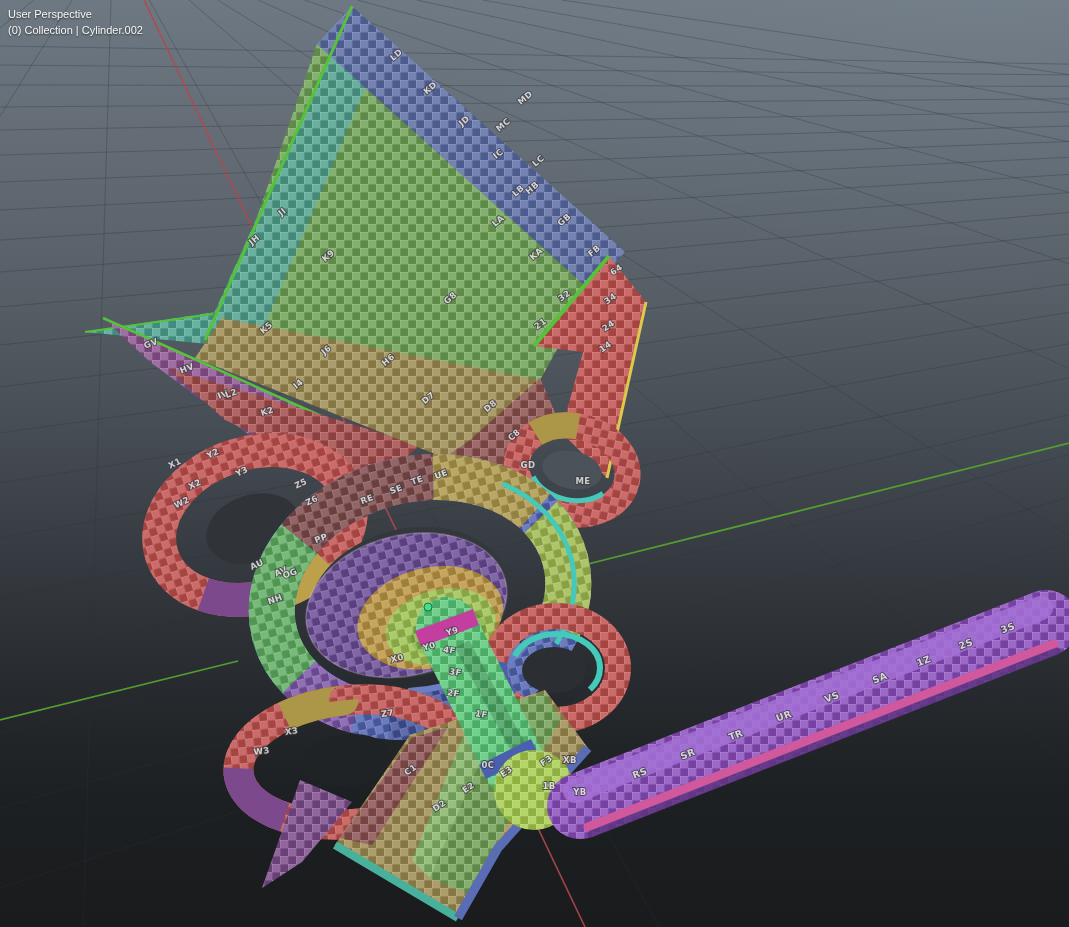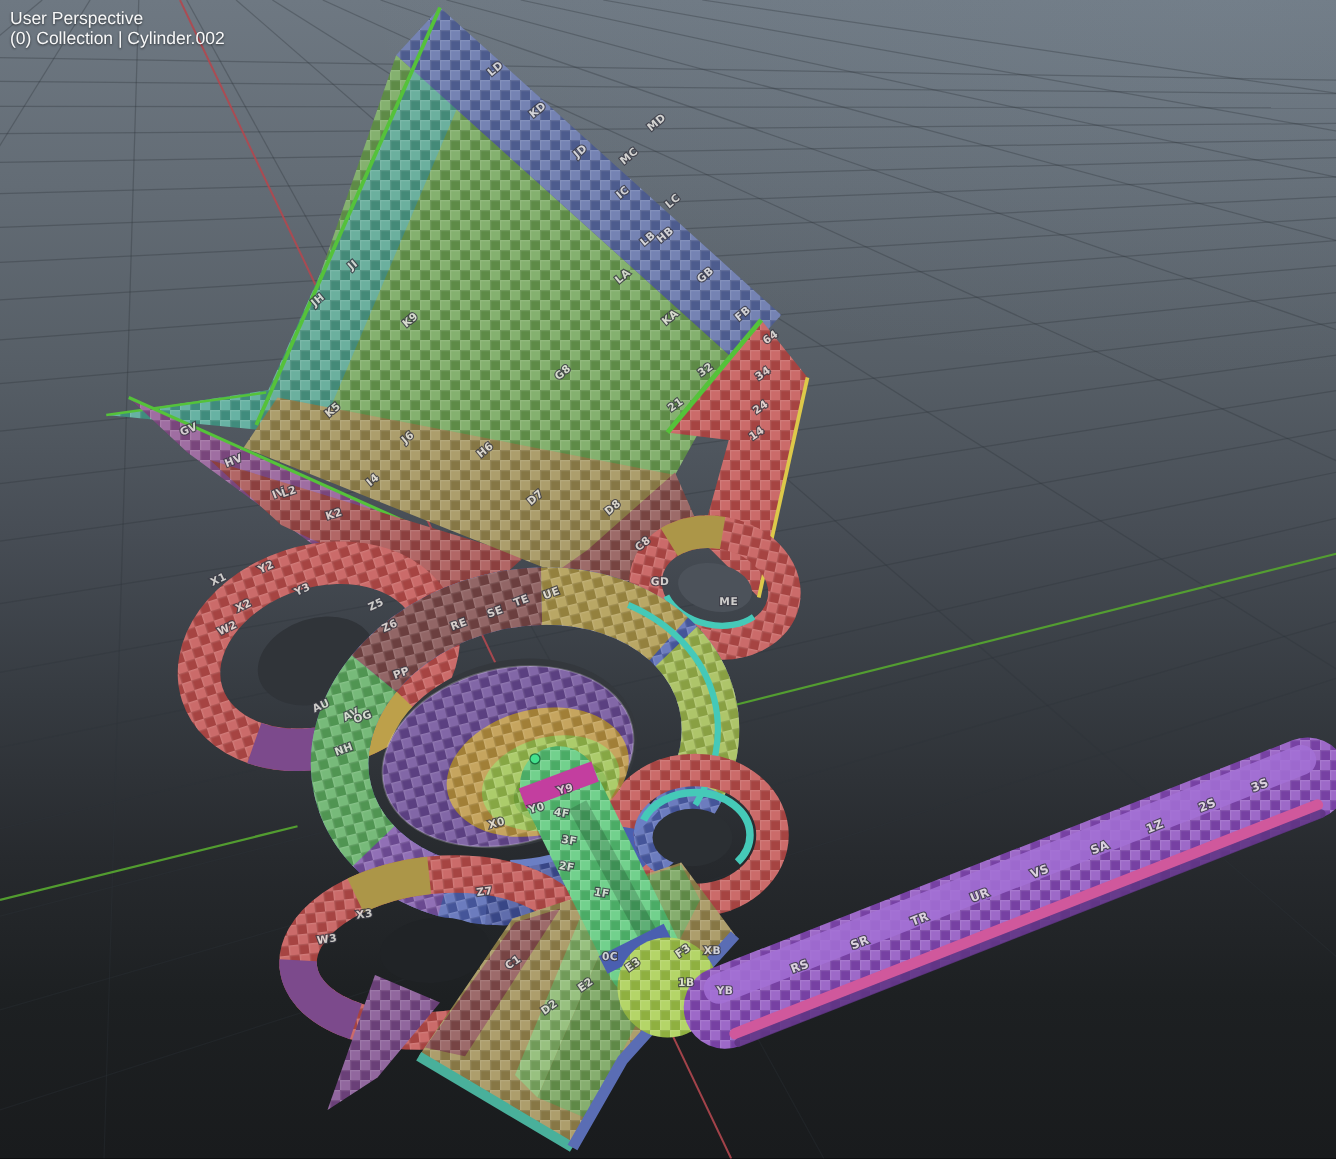--- a/index.html
+++ b/index.html
@@ -5,21 +5,21 @@
   html,body{margin:0;padding:0;background:#000;}
   #viewport{
     position:relative;width:1069px;height:927px;overflow:hidden;
     background:
       radial-gradient(120% 60% at 92% 0%, rgba(160,185,205,.10), rgba(0,0,0,0) 55%),
       linear-gradient(to bottom,#6e7882 0%,#636c75 16%,#565e66 32%,#474d55 46%,#363b41 60%,#272a2e 74%,#1d2022 86%,#191b1d 100%);
     font-family:"Liberation Sans","DejaVu Sans",sans-serif;
   }
   #scene{position:absolute;left:0;top:0;}
   #hud{
-    position:absolute;left:8px;top:6px;color:#fff;font-size:14px;line-height:16px;
+    position:absolute;left:8px;top:6px;color:#fff;font-size:11px;line-height:16px;
     text-shadow:0 1px 2px rgba(0,0,0,.65);opacity:.95;user-select:none;
   }
   .lb{
     font:bold 8.5px "DejaVu Sans",sans-serif;fill:#e6e4e0;stroke:#3c3c46;stroke-width:1.8px;
     paint-order:stroke;opacity:.85;text-anchor:middle;letter-spacing:.4px;
   }
   .lb2{font-size:9.5px;}
 </style>
 </head>
 <body>

